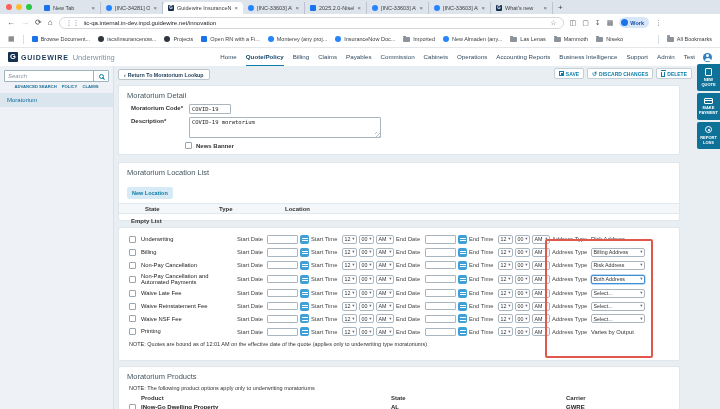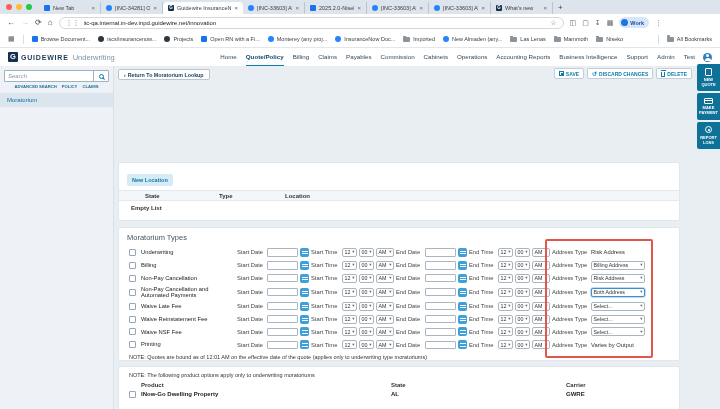--- a/index.html
+++ b/index.html
@@ -346,33 +346,48 @@
     <div class="side-links" id="sidelinks">
         <span>ADVANCED SEARCH</span>
         <span>POLICY</span>
         <span>CLAIMS</span>
       </div>
     <div id="sideitems">
         <div class="side-item selected">Moratorium</div>
       </div>
   </div>
 
+  <div class="card" id="card-detail">
+    <div class="card-title">Moratorium Detail</div>
+    <div class="f-row">
+      <span class="f-label">Moratorium Code*</span>
+      <span class="f-input">COVID-19</span>
+    </div>
+    <div class="f-row">
+      <span class="f-label">Description*</span>
+      <span class="f-textarea">COVID-19 moratorium</span>
+    </div>
+    <div class="news-row">
+      <span class="cb"></span>
+      <span>News Banner</span>
+    </div>
+  </div>
 
   <div class="card" id="card-locations">
+    <div class="card-title">Moratorium Location List</div>
     <span class="loc-btn">New Location</span>
     <div class="loc-head" id="lochead">
         <span class="lc-state">State</span>
         <span class="lc-type">Type</span>
         <span class="lc-location">Location</span>
       </div>
     <div class="loc-empty">Empty List</div>
   </div>
 
   <div class="card" id="card-types">
-    <div class="card-title">Moratorium Types</div>
     <div id="typerows">
         <div class="t-row">
           <span class="w-cb">
             <span class="cb"></span>
           </span>
           <span class="t-name">Underwriting</span>
           <span class="t-lab l-sd">Start Date</span>
           <span class="t-inp"></span>
           <span class="cal"></span>
           <span class="t-lab l-st">Start Time</span>
@@ -719,20 +734,21 @@
           <span class="t-lab l-at">Address Type</span>
           <span class="t-val">
             <span class="t-valtext">Varies by Output</span>
           </span>
         </div>
       </div>
     <div class="t-note">NOTE: Quotes are bound as of 12:01 AM on the effective date of the quote (applies only to underwriting type moratoriums)</div>
   </div>
 
   <div class="card" id="card-products">
+    <div class="card-title">Moratorium Products</div>
     <div class="p-note">NOTE: The following product options apply only to underwriting moratoriums</div>
     <div class="p-head" id="prodhead">
         <span class="pc-cb"></span>
         <span class="pc-product">Product</span>
         <span class="pc-state">State</span>
         <span class="pc-carrier">Carrier</span>
       </div>
     <div id="prodrows">
         <div class="p-row">
           <span class="pc-cb">

